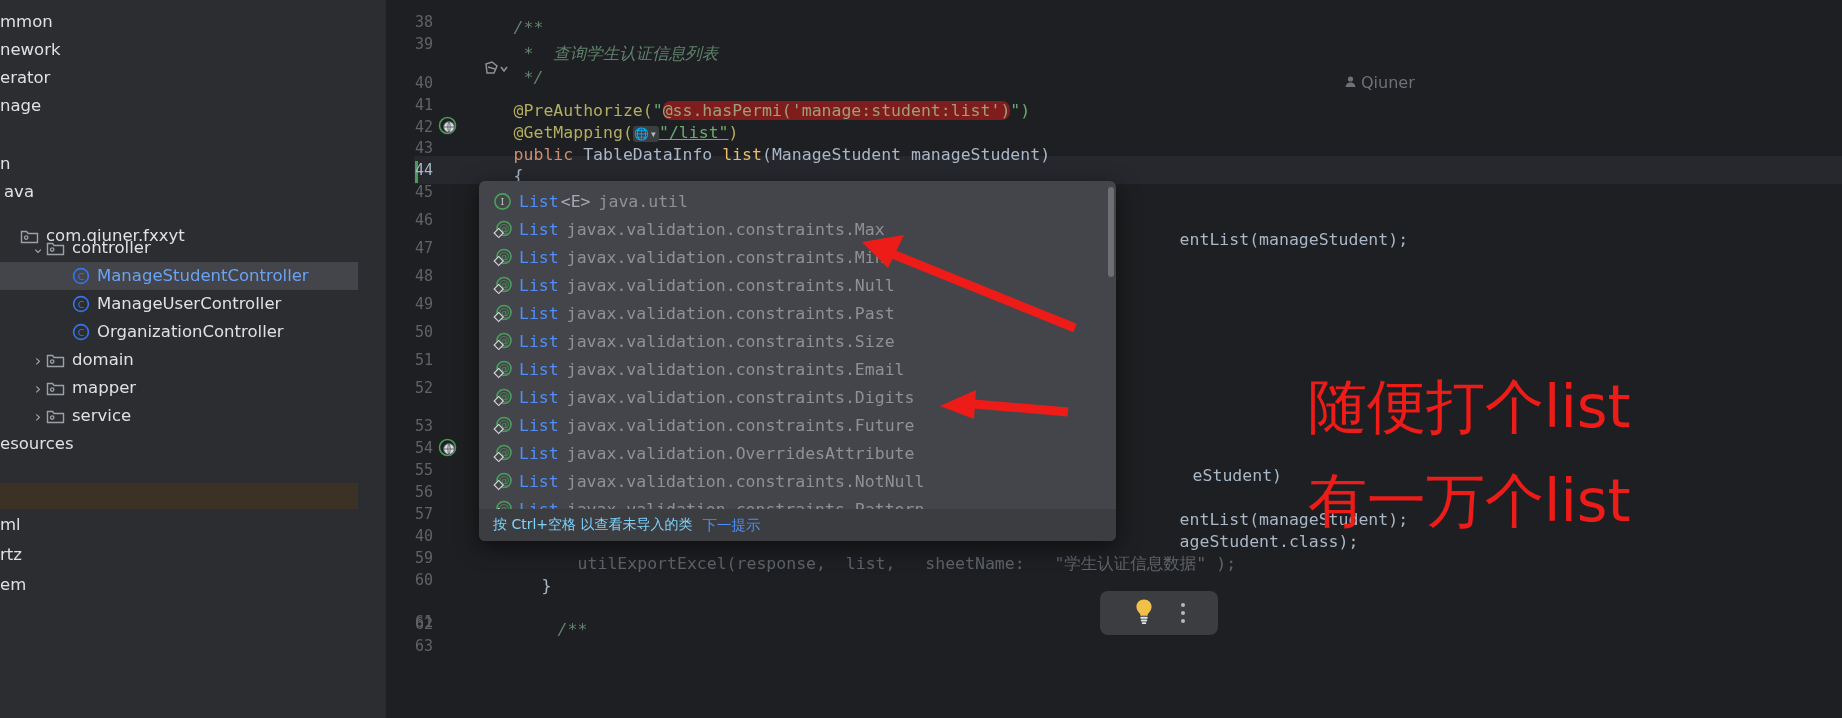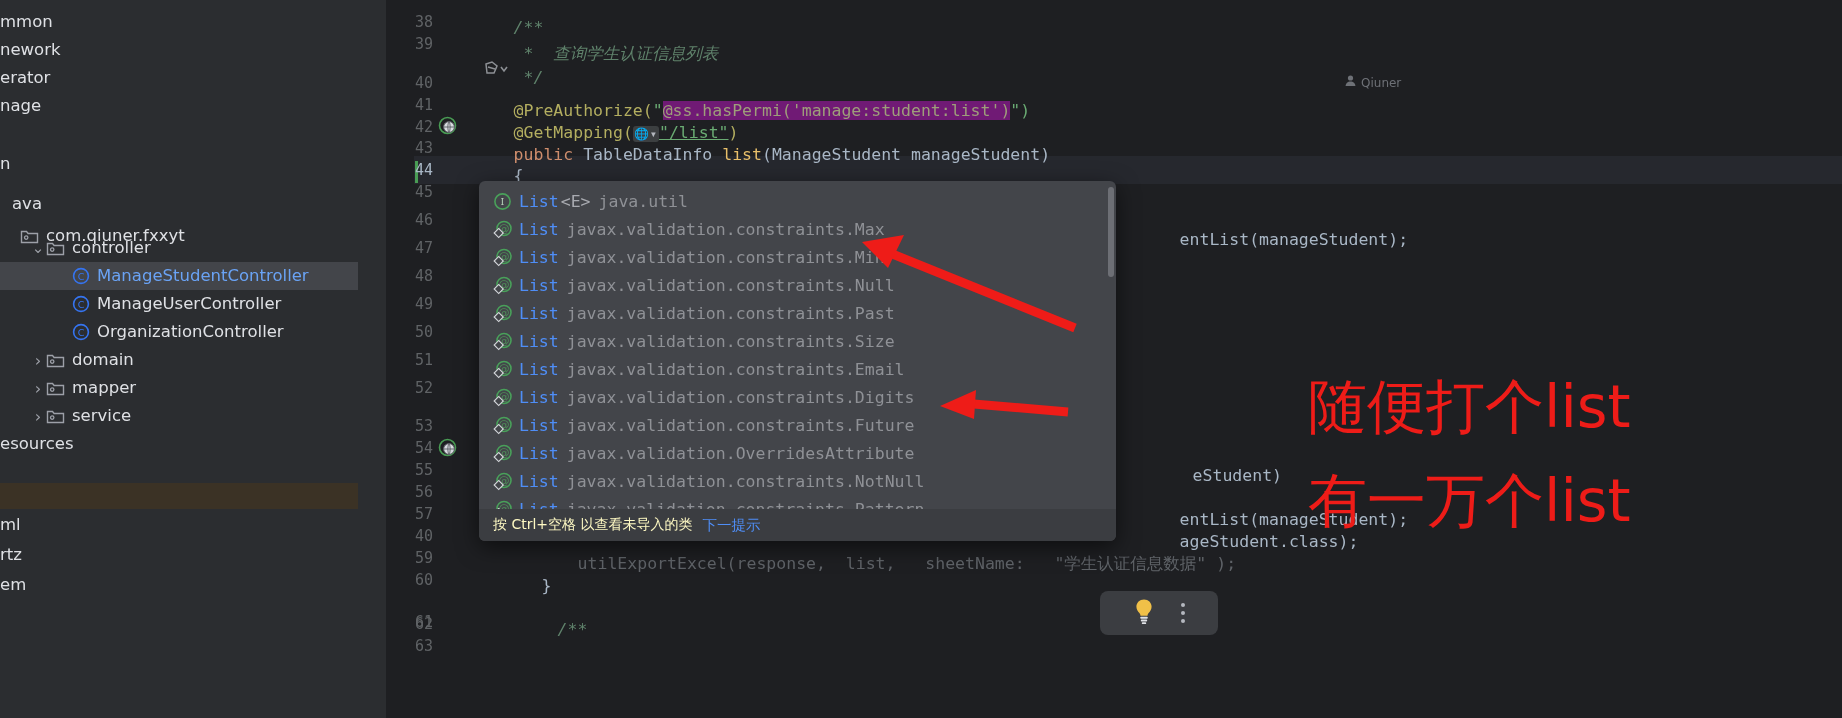--- a/index.html
+++ b/index.html
@@ -64,32 +64,32 @@
     font-family:"DejaVu Sans Mono","Liberation Mono",monospace;
     font-size:16.5px; line-height:28px; height:28px;
     color:#a9b7c6; white-space:pre;
   }
   .kw { color:#cf8e6d; }
   .anno { color:#b3ae60; }
   .str { color:#6aab73; }
   .cmt { color:#5f826b; font-style:italic; }
   .fn  { color:#e8bf6a; }
   .typ { color:#a9b7c6; }
-  .permhl { background:#701a75; color:#9e9e7a; }
+  .permhl { background:#7f1d1d; color:#9e9e7a;border-radius:8px; }
   .ulink { text-decoration:underline; color:#6aab73; }
 
   
   .inlay {
     display:inline-block; vertical-align:middle;
     background:#3c3f41; border-radius:3px; color:#b4b8bf;
     font-size:12px; padding:0 2px; line-height:16px;
   }
   .author-hint {
     position:absolute; font-family:"DejaVu Sans","Liberation Sans",sans-serif;
-    font-size:12px; color:#6e7177; line-height:28px; height:28px;
+    font-size:16px; color:#6e7177; line-height:28px; height:28px;
     display:flex; align-items:center; gap:4px;
   }
 
   
   #popup {
     position:absolute; left:121px; top:181px; width:637px; height:360px;
     background:#43454a; border-radius:6px;
     box-shadow:0 6px 22px rgba(0,0,0,.55);
     overflow:hidden;
   }
@@ -106,21 +106,21 @@
   #popup-scroll {
     position:absolute; right:2px; top:6px; width:6px; height:90px;
     background:#6d6f75; border-radius:3px;
   }
   #popup-foot {
     position:absolute; left:0; bottom:0; width:637px; height:32px;
     background:#3b3d41; display:flex; align-items:center; padding-left:14px; gap:10px;
   }
   #popup-foot .hint {
     font-family:"DejaVu Sans","Liberation Sans",sans-serif;
-    font-size:14px; color:#fef9c3;
+    font-size:14px; color:#7dd3fc;
   }
   #popup-foot .nexthint {
     font-family:"DejaVu Sans","Liberation Sans",sans-serif;
     font-size:14.5px; color:#4f8ef7; cursor:pointer;
   }
   #bulb-box {
     position:absolute; left:742px; top:591px; width:118px; height:44px;
     background:#3b3d41; border-radius:8px; display:flex; align-items:center;
     justify-content:center; gap:26px;
   }
@@ -151,21 +151,21 @@
         </div>
         <div class="tree-row" style="top: 64px; padding-left: 0px;">
           <span class="lbl">erator</span>
         </div>
         <div class="tree-row" style="top: 92px; padding-left: 0px;">
           <span class="lbl">nage</span>
         </div>
         <div class="tree-row" style="top: 150px; padding-left: 0px;">
           <span class="lbl">n</span>
         </div>
-        <div class="tree-row" style="top: 190px; padding-left: 12px;">
+        <div class="tree-row" style="top: 178px; padding-left: 4px;">
           <span class="lbl">ava</span>
         </div>
         <div class="tree-row" style="top: 222px; padding-left: 4px;">
           <span class="tw"></span>
           <span class="ficon">
             <svg width="19" height="16" viewBox="0 0 19 16">
               <path d="M1.5 3.5h5l1.6 2h9.4v9H1.5z" fill="none" stroke="#9da0a8" stroke-width="1.4"></path>
               <circle cx="6.2" cy="9.6" r="1.7" fill="none" stroke="#9da0a8" stroke-width="1.3"></circle>
             </svg>
           </span>

